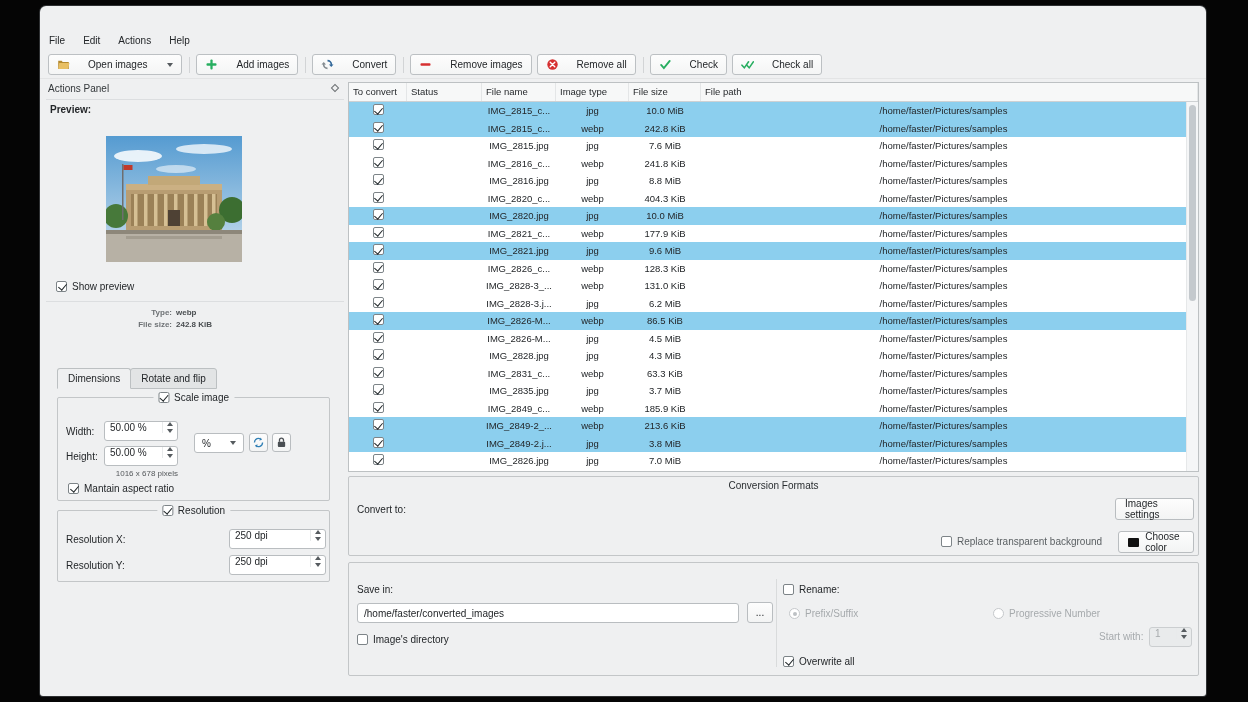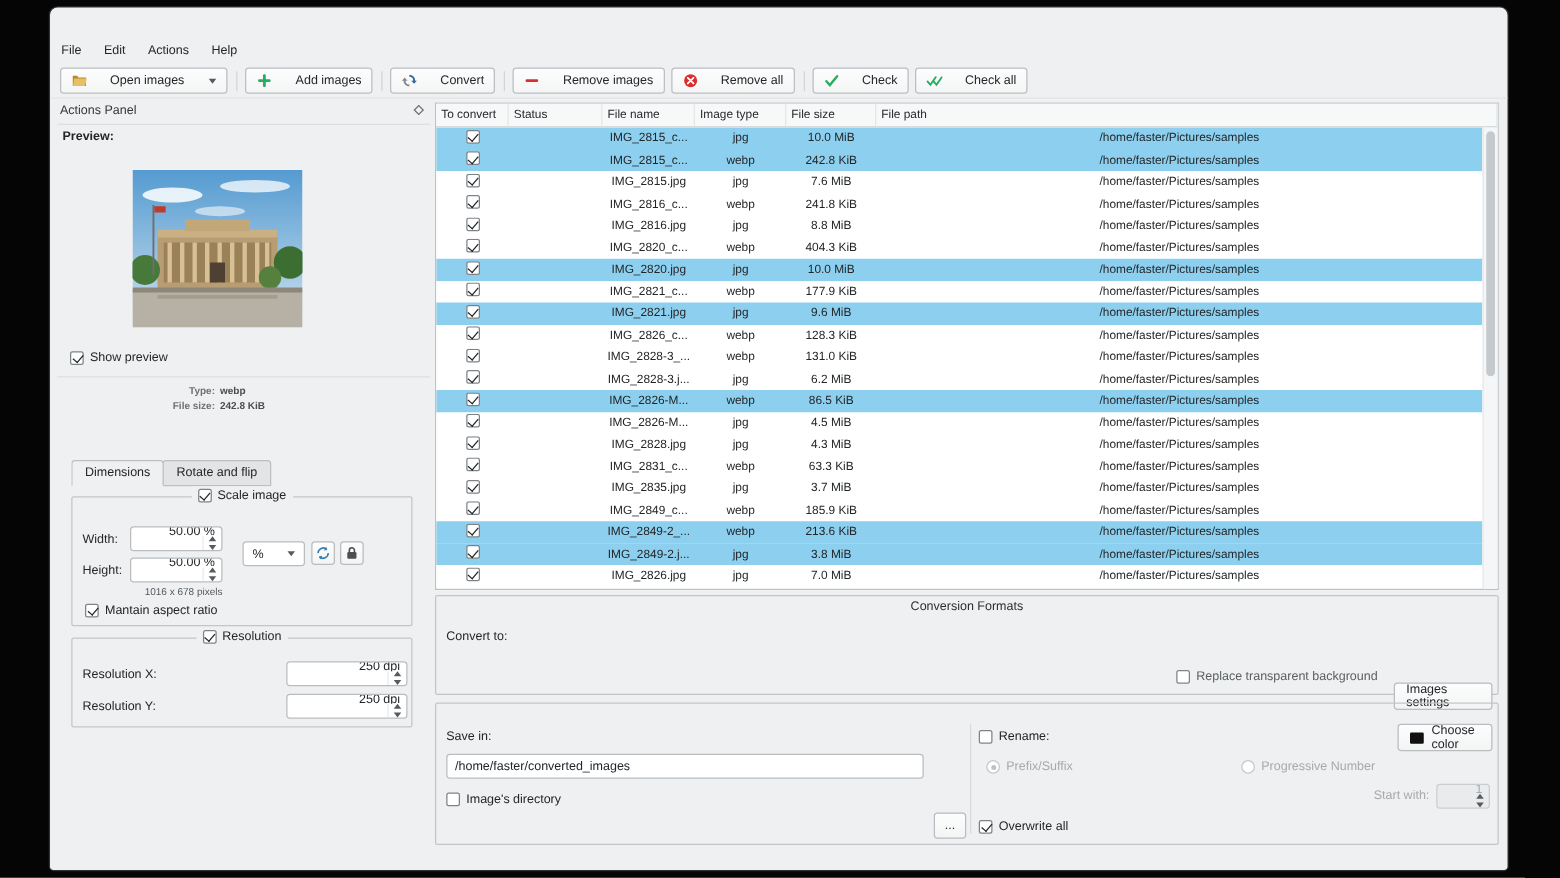--- a/index.html
+++ b/index.html
@@ -36,34 +36,34 @@
 .box { width:11px; height:11px; border:1px solid #7d8488; border-radius:2px; background:#fff; position:relative; flex:0 0 auto; display:inline-block; }
 .box.ck::after { content:""; position:absolute; left:2.6px; top:0.4px; width:4px; height:7px;
   border:solid #1e2427; border-width:0 1.7px 1.7px 0; transform:rotate(40deg); }
 .checkbox { display:inline-flex; align-items:center; gap:5px; font-size:10px; }
 .radio { display:inline-flex; align-items:center; gap:5px; font-size:10px; }
 .rbox { width:11px; height:11px; border:1px solid #8a9196; border-radius:50%; background:#fff; position:relative; flex:0 0 auto; }
 .radio.on .rbox::after { content:""; position:absolute; inset:2.5px; border-radius:50%; background:#7d868c; }
 .disabled { color:#a6aaad; }
 .disabled .rbox { border-color:#c5c8cb; }
 .radio.on.disabled .rbox::after { background:#bdc1c4; }
-.spinbox { position:absolute; display:flex; align-items:flex-end; border:1px solid #b9bdc0; border-radius:3px; background:#fff; height:20px;flex-direction:column; }
+.spinbox { position:absolute; display:flex; align-items:flex-start; border:1px solid #b9bdc0; border-radius:3px; background:#fff; height:20px; }
 .spinbox .sval { flex:1; display:flex; align-items:center; padding:0 5px; font-size:10px; overflow:hidden; white-space:nowrap; }
 .sarrows { width:15px; display:flex; flex-direction:column; align-items:center; justify-content:center; gap:3px; border-left:1px solid #e8eaeb; }
 .tri-up { width:0; height:0; border-left:3.5px solid transparent; border-right:3.5px solid transparent; border-bottom:4px solid #565b5f; }
 .tri-down { width:0; height:0; border-left:3.5px solid transparent; border-right:3.5px solid transparent; border-top:4px solid #565b5f; }
 .spinbox.disabled { background:#e9ebec; border-color:#cbced0; }
 .spinbox.disabled .sval { color:#a6aaad; }
 .combo { position:absolute; display:flex; align-items:center; justify-content:space-between; gap:6px;
   border:1px solid #b9bdc0; border-radius:3px; background:#fff; height:20px; padding:0 7px; font-size:10px; }
 .textinput { position:absolute; display:flex; align-items:center; border:1px solid #b9bdc0; border-radius:3px;
   background:#fff; height:20px; padding:0 6px; font-size:10px; white-space:nowrap; overflow:hidden; }
 .textinput.disabled { background:#e9ebec; color:#a6aaad; border-color:#cbced0; }
 .btn { position:absolute; display:inline-flex; align-items:center; justify-content:center; gap:6px;
-  border:1px solid #b9bdc0; border-radius:3px; background:linear-gradient(#fdfdfd,#f3f4f4); font-size:10px; height:22px; padding:0 9px;margin-top:48px; }
+  border:1px solid #b9bdc0; border-radius:3px; background:linear-gradient(#fdfdfd,#f3f4f4); font-size:10px; height:22px; padding:0 9px; }
 .groupbox { position:absolute; border:1px solid #c3c6c8; border-radius:2px; }
 .gb-title-cb { position:absolute; top:-9px; left:50%; transform:translateX(-50%); background:#eff0f1; padding:0 5px; white-space:nowrap; }
 .section-title { position:absolute; top:3px; left:0; right:0; text-align:center; font-size:10px; color:#2a2e31; }
 .iconbtn { position:absolute; width:19px; height:19px; display:flex; align-items:center; justify-content:center;
   background:linear-gradient(#fdfdfd,#f3f4f4); border:1px solid #b9bdc0; border-radius:3px; }
 .iconbtn svg { width:13px; height:13px; display:block; }
 
 
 .dock { position:absolute; left:6px; top:74px; width:298px; bottom:10px; }
 .dock-header { position:absolute; left:2px; right:2px; top:0; height:16px; display:flex; justify-content:space-between; align-items:center; font-size:10px; color:#33373a; }

